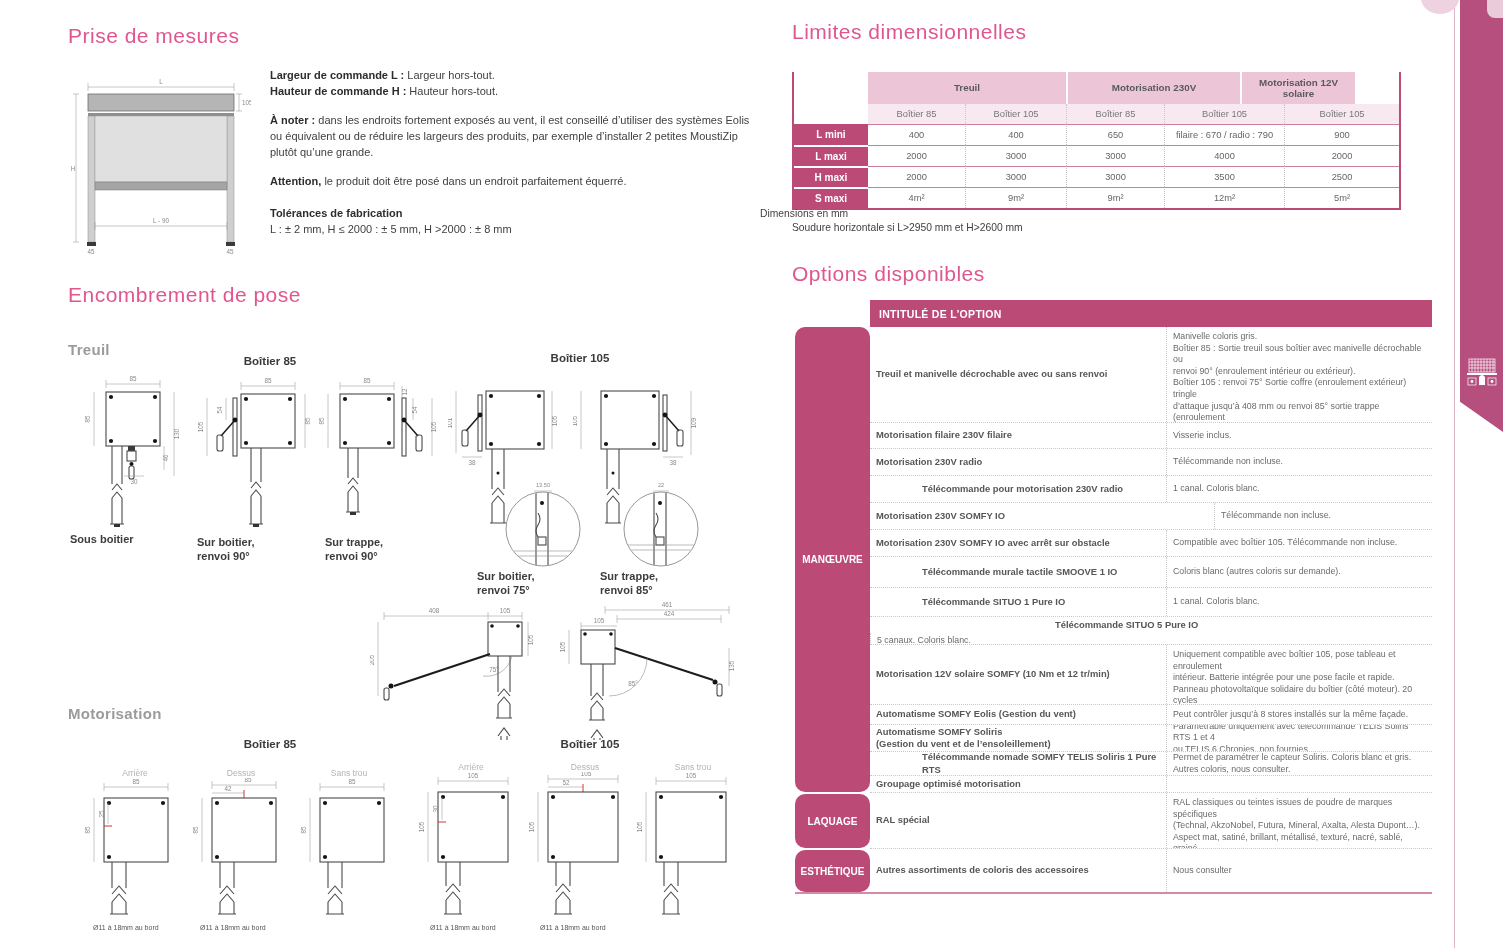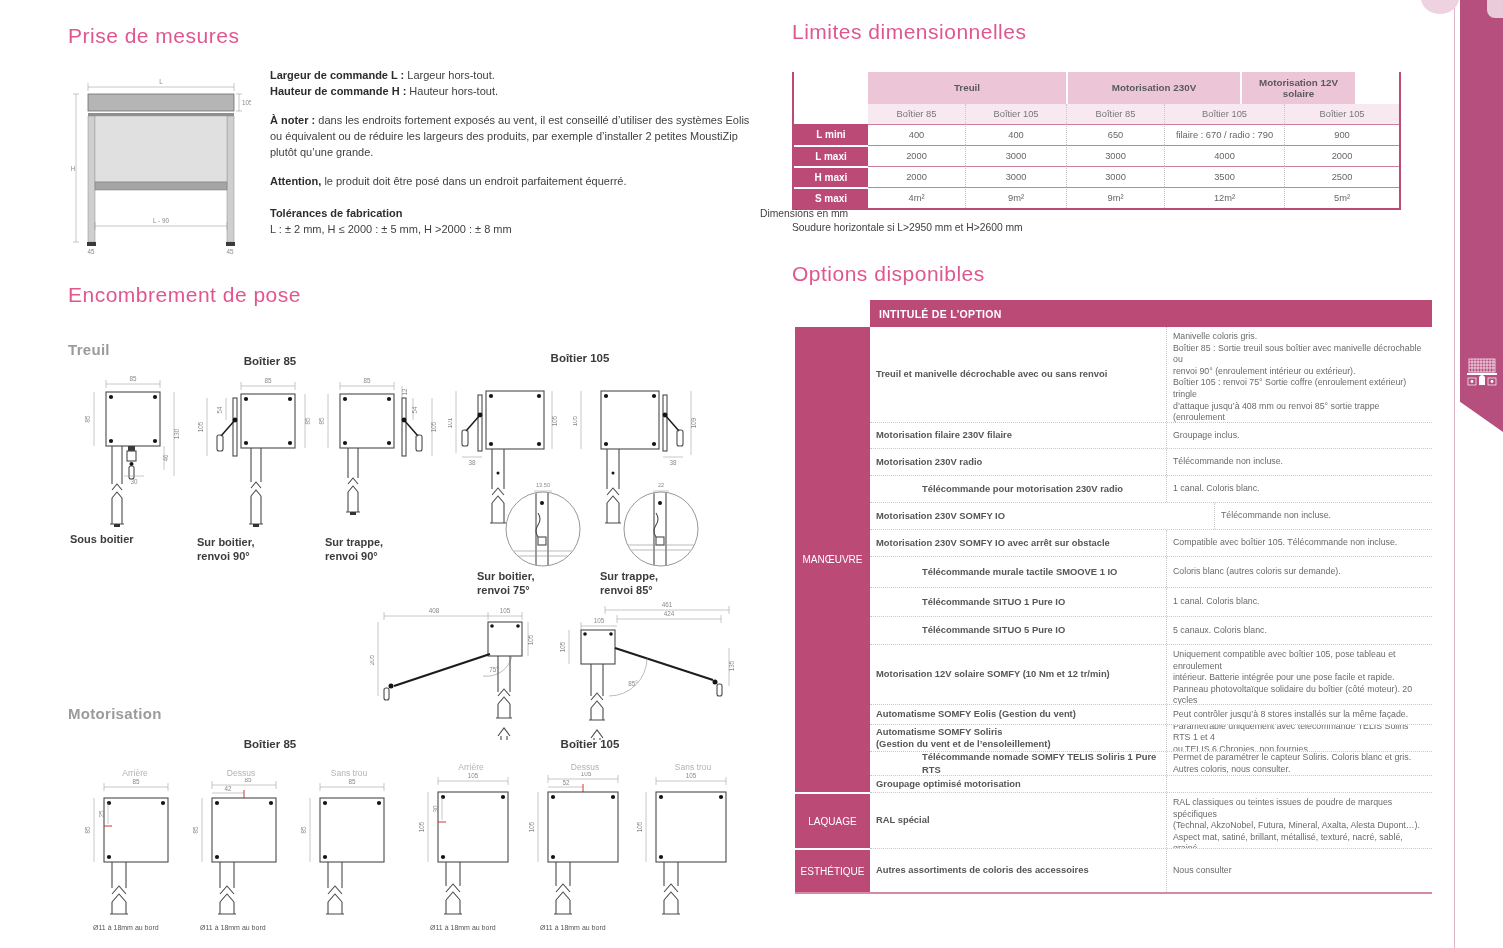--- a/index.html
+++ b/index.html
@@ -32,22 +32,22 @@
             border-top:2px solid #fff; }
   .lt-d  { background:#fff; border-left:1px dotted #c2c2c2; border-top:1px solid #cf7d9e; }
   .w-lab{width:74px;} .w-c1{width:97px;} .w-c2{width:101px;} .w-c3{width:98px;}
   .w-c4{width:120px;} .w-c5{width:115px;}
   .h-gh{height:32px;} .h-sh{height:20px;} .h-dr{height:21px;}
   .note { font-size:10.3px; color:#3f3f3f; }
 
   
   .opt { display:flex; border-bottom:2px solid #d789aa; }
   .opt-left { width:75px; display:flex; flex-direction:column; }
-  .opt-cat { background:#bc4a76; color:#fff; font-weight:400; font-size:10px;
-             display:flex; align-items:center; justify-content:center; text-align:center; }
+  .opt-cat { background:#bc4a76; color:#fff; font-weight:700; font-size:10px;
+             display:flex; align-items:center; justify-content:center; text-align:center;border-radius:10px; }
   .opt-right { flex:1; display:flex; flex-direction:column; }
   .opt-header { height:27px; background:#bc4a76; color:#fff; font-weight:700;
                 font-size:10.5px; display:flex; align-items:center; padding-left:9px;
                 letter-spacing:.3px; }
   .opt-row { display:flex; align-items:center; overflow:hidden; }
   .opt-row + .opt-row { border-top:1px dotted #c9c9c9; }
   .opt-name { width:296px; padding:2px 6px 2px 6px; font-size:9.4px; font-weight:700;
               color:#565656; white-space:pre-line; line-height:1.3; }
   .opt-name.indent { padding-left:52px; }
   .opt-desc { flex:1; align-self:stretch; border-left:1px dotted #c9c9c9;
@@ -543,21 +543,21 @@
         <div class="opt-name">Treuil et manivelle décrochable avec ou sans renvoi</div>
         <div class="opt-desc">Manivelle coloris gris.
 Boîtier 85 : Sortie treuil sous boîtier avec manivelle décrochable ou
 renvoi 90° (enroulement intérieur ou extérieur).
 Boîtier 105 : renvoi 75° Sortie coffre (enroulement extérieur) tringle
 d’attaque jusqu’à 408 mm ou renvoi 85° sortie trappe (enroulement
 intérieur) tringle d’attaque jusqu’à 424 mm.</div>
       </div>
       <div class="opt-row" style="height:26px;">
         <div class="opt-name">Motorisation filaire 230V filaire</div>
-        <div class="opt-desc">Groupage inclus.</div>
+        <div class="opt-desc">Visserie inclus.</div>
       </div>
       <div class="opt-row" style="height:27px;">
         <div class="opt-name">Motorisation 230V radio</div>
         <div class="opt-desc">Télécommande non incluse.</div>
       </div>
       <div class="opt-row" style="height:27px;">
         <div class="opt-name indent">Télécommande pour motorisation 230V radio</div>
         <div class="opt-desc">1 canal. Coloris blanc.</div>
       </div>
       <div class="opt-row" style="height:27px;gap:48px;">
@@ -569,21 +569,21 @@
         <div class="opt-desc">Compatible avec boîtier 105. Télécommande non incluse.</div>
       </div>
       <div class="opt-row" style="height:31px;">
         <div class="opt-name indent">Télécommande murale tactile SMOOVE 1 IO</div>
         <div class="opt-desc">Coloris blanc (autres coloris sur demande).</div>
       </div>
       <div class="opt-row" style="height:29px;">
         <div class="opt-name indent">Télécommande SITUO 1 Pure IO</div>
         <div class="opt-desc">1 canal. Coloris blanc.</div>
       </div>
-      <div class="opt-row" style="height:28px;">
+      <div class="opt-row" style="height:28px;flex-direction:column;">
         <div class="opt-name indent">Télécommande SITUO 5 Pure IO</div>
         <div class="opt-desc">5 canaux. Coloris blanc.</div>
       </div>
       <div class="opt-row tall" style="height:60px;">
         <div class="opt-name">Motorisation 12V solaire SOMFY (10 Nm et 12 tr/min)</div>
         <div class="opt-desc">Uniquement compatible avec boîtier 105, pose tableau et enroulement
 intérieur. Batterie intégrée pour une pose facile et rapide.
 Panneau photovoltaïque solidaire du boîtier (côté moteur). 20 cycles
 (montée/descente) garantis sans recharge.
 Fonctionne avec télécommande Situo IO (non incluse).</div>

